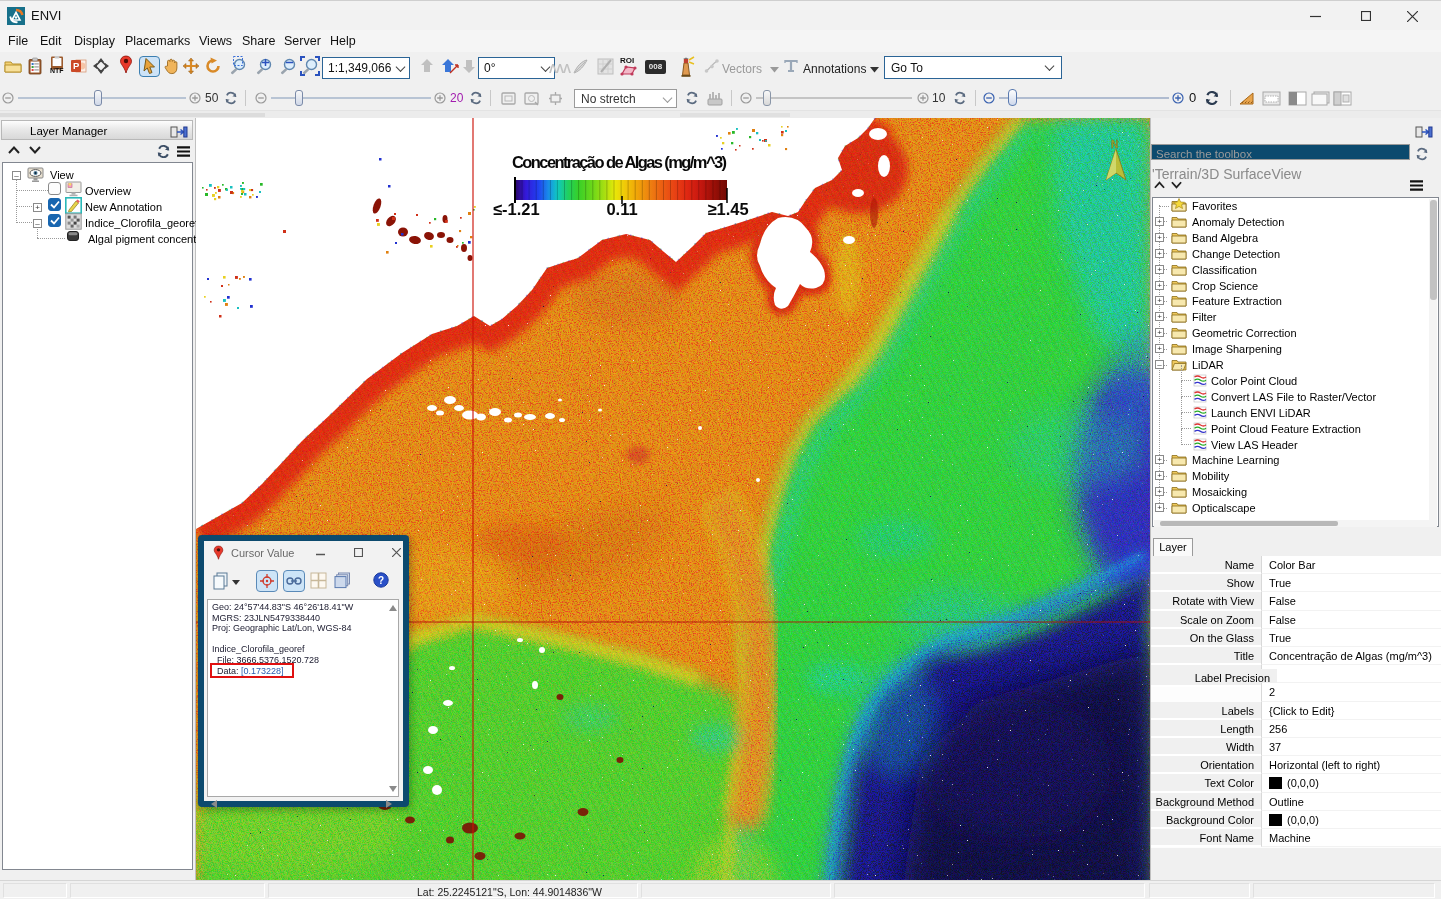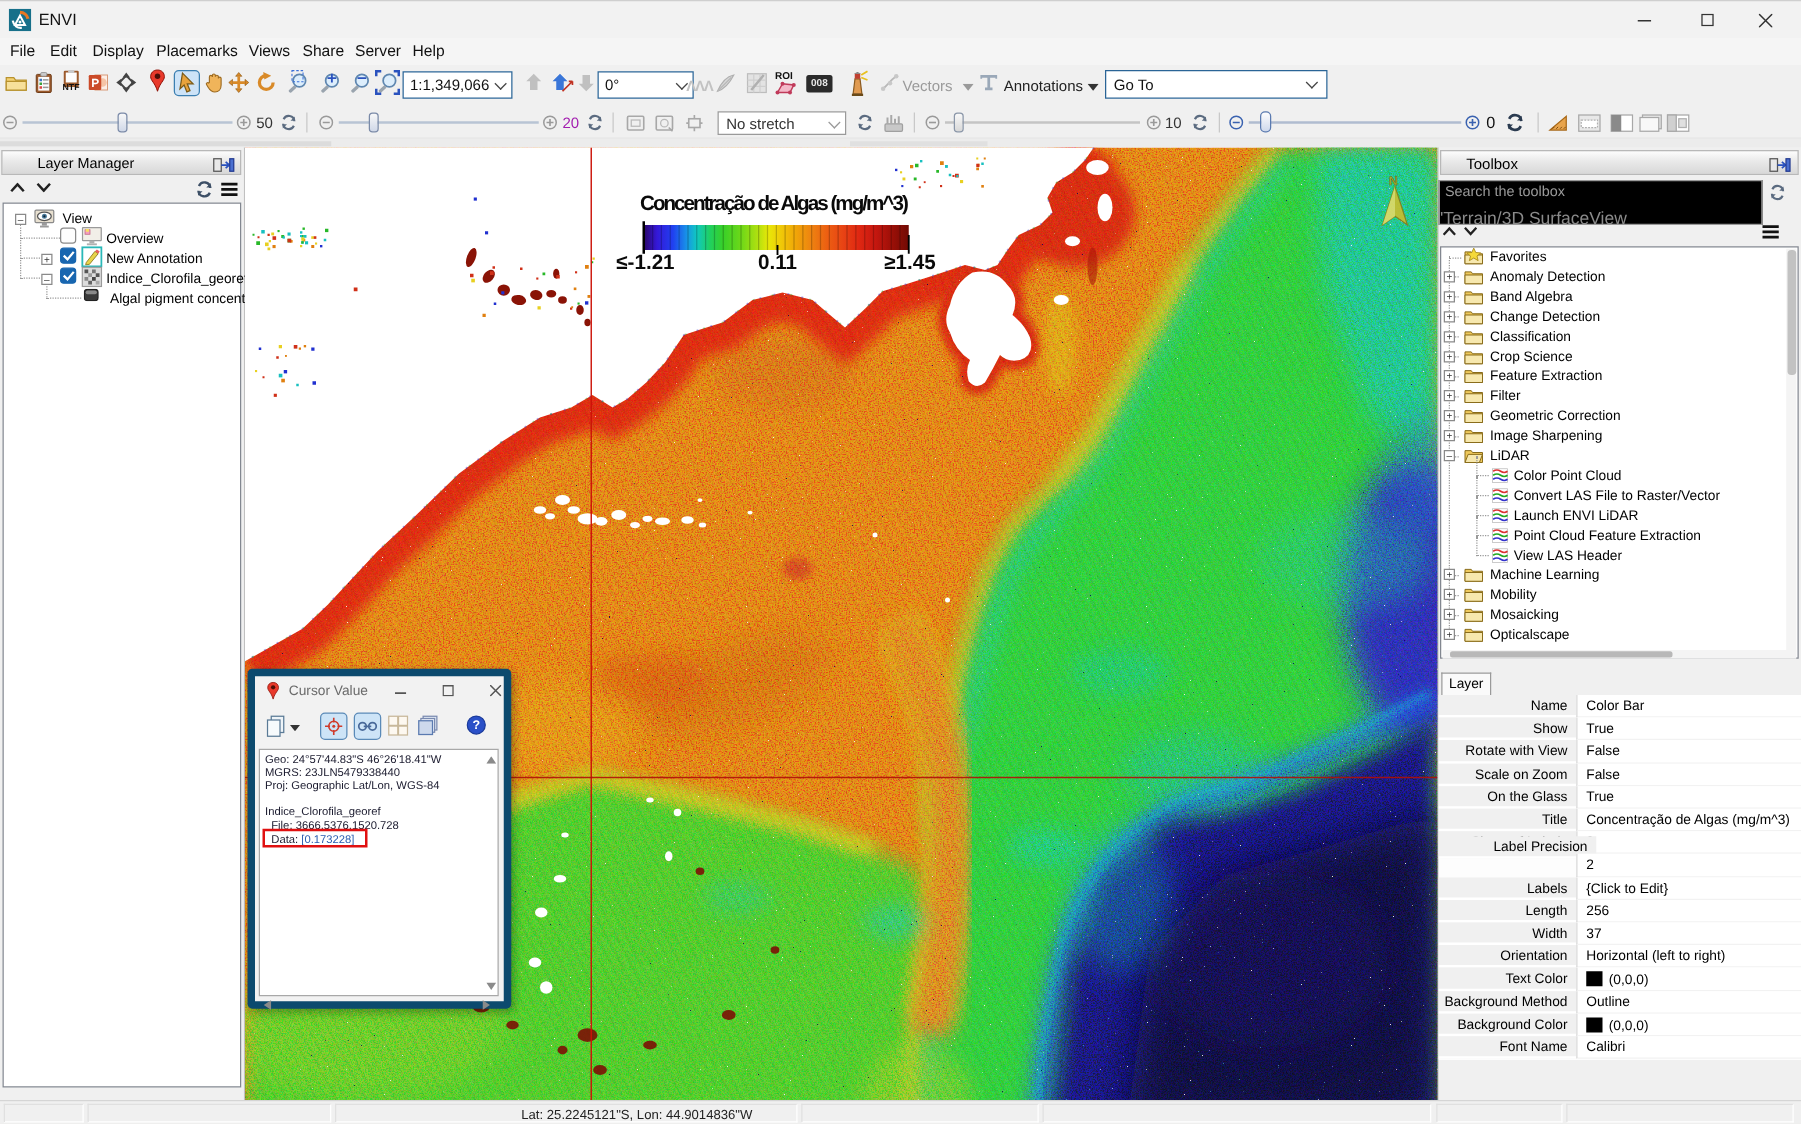--- a/index.html
+++ b/index.html
@@ -797,27 +797,24 @@
 <text x="532" y="97" font-family="Liberation Sans" font-size="16.5" font-weight="bold" fill="#0a0a0a" text-anchor="middle">≥1.45</text>
 <g opacity="0.9">
 <text x="915" y="30" font-family="Liberation Sans" font-size="10" font-weight="bold" fill="#b3a622" stroke="#6a6012" stroke-width="0.4">N</text>
 <path d="M920,31 L910,62 L920,55 L930,62 Z" fill="#cbbd2e" stroke="#8a7d1a" stroke-width="1"></path>
 <path d="M920,31 L910,62 L920,55 Z" fill="#e4da66"></path>
 </g>
 </svg>
 </div>
 
 <div class="ab" id="rightpanel" style="left:1151px;top:118px;width:290px;height:762px;background:#f0f0f0">
-  <div class="hdrbar" style="left:1px;top:2px;width:287px;height:20px">
-        <span style="position:absolute;left:20px;top:3px">Toolbox</span>
-      </div>
   <svg class="ab" style="left:264px;top:7px" width="18" height="14">
         <use href="#i-dock"></use>
       </svg>
-  <div class="ab" style="left:0px;top:26px;width:259px;height:36px;background:#000000;border:1px solid #9a9a9a">
+  <div class="ab" style="left:0px;top:26px;width:259px;height:16px;background:#0c4a6e;border:1px solid #9a9a9a">
         <span style="position:absolute;left:4px;top:3px;font-size:11.5px;color:#9a9a9a">Search the toolbox</span>
       </div>
   <svg class="ab" style="left:263px;top:28px" width="16" height="16">
         <use href="#i-refresh"></use>
       </svg>
   <div class="ab" style="left:1px;top:48px;font-size:14px;color:#8a8a8a">'Terrain/3D SurfaceView</div>
   <svg class="ab" style="left:3px;top:63px" width="11" height="8" viewBox="0 0 12 8">
         <path d="M1 7 L6 1.5 11 7" fill="none" stroke="#222" stroke-width="2"></path>
       </svg>
   <svg class="ab" style="left:20px;top:63px" width="11" height="8" viewBox="0 0 12 8">
@@ -984,21 +981,21 @@
   <div class="pgrow-v" style="left:110px;top:620.0px;width:180px;height:18.2px">37</div>
   <div class="pgrow-l" style="left:0;top:638.2px;width:110px;height:18.2px">Orientation</div>
   <div class="pgrow-v" style="left:110px;top:638.2px;width:180px;height:18.2px">Horizontal (left to right)</div>
   <div class="pgrow-l" style="left:0;top:656.4px;width:110px;height:18.2px">Text Color</div>
   <div class="pgrow-v" style="left:110px;top:656.4px;width:180px;height:18.2px"><span style="display:inline-block;width:13px;height:12px;background:#000;vertical-align:-2px;margin-right:5px"></span>(0,0,0)</div>
   <div class="pgrow-l" style="left:0;top:674.6px;width:110px;height:18.2px">Background Method</div>
   <div class="pgrow-v" style="left:110px;top:674.6px;width:180px;height:18.2px">Outline</div>
   <div class="pgrow-l" style="left:0;top:692.8px;width:110px;height:18.2px">Background Color</div>
   <div class="pgrow-v" style="left:110px;top:692.8px;width:180px;height:18.2px"><span style="display:inline-block;width:13px;height:12px;background:#000;vertical-align:-2px;margin-right:5px"></span>(0,0,0)</div>
   <div class="pgrow-l" style="left:0;top:711.0px;width:110px;height:18.2px">Font Name</div>
-  <div class="pgrow-v" style="left:110px;top:711.0px;width:180px;height:18.2px">Calibri</div>
+  <div class="pgrow-v" style="left:110px;top:711.0px;width:180px;height:18.2px">Machine</div>
 </div>
 
 <div class="ab" id="dialog" style="left:198px;top:535px;width:211px;height:272px;background:#f2f2f2;border:6px solid #0c4a6e;border-radius:4px;box-shadow:2px 3px 8px rgba(0,0,0,0.3)">
   <svg class="ab" style="left:9px;top:4px" width="11" height="16" viewBox="0 0 14 20">
         <use href="#i-pin"></use>
       </svg>
   <span class="ab" style="left:27px;top:6px;font-size:11px;color:#6a6a6a">Cursor Value</span>
   <svg class="ab" style="left:112px;top:12px" width="9" height="3">
         <path d="M0 1.5 H9" stroke="#555" stroke-width="1.5"></path>
       </svg>

